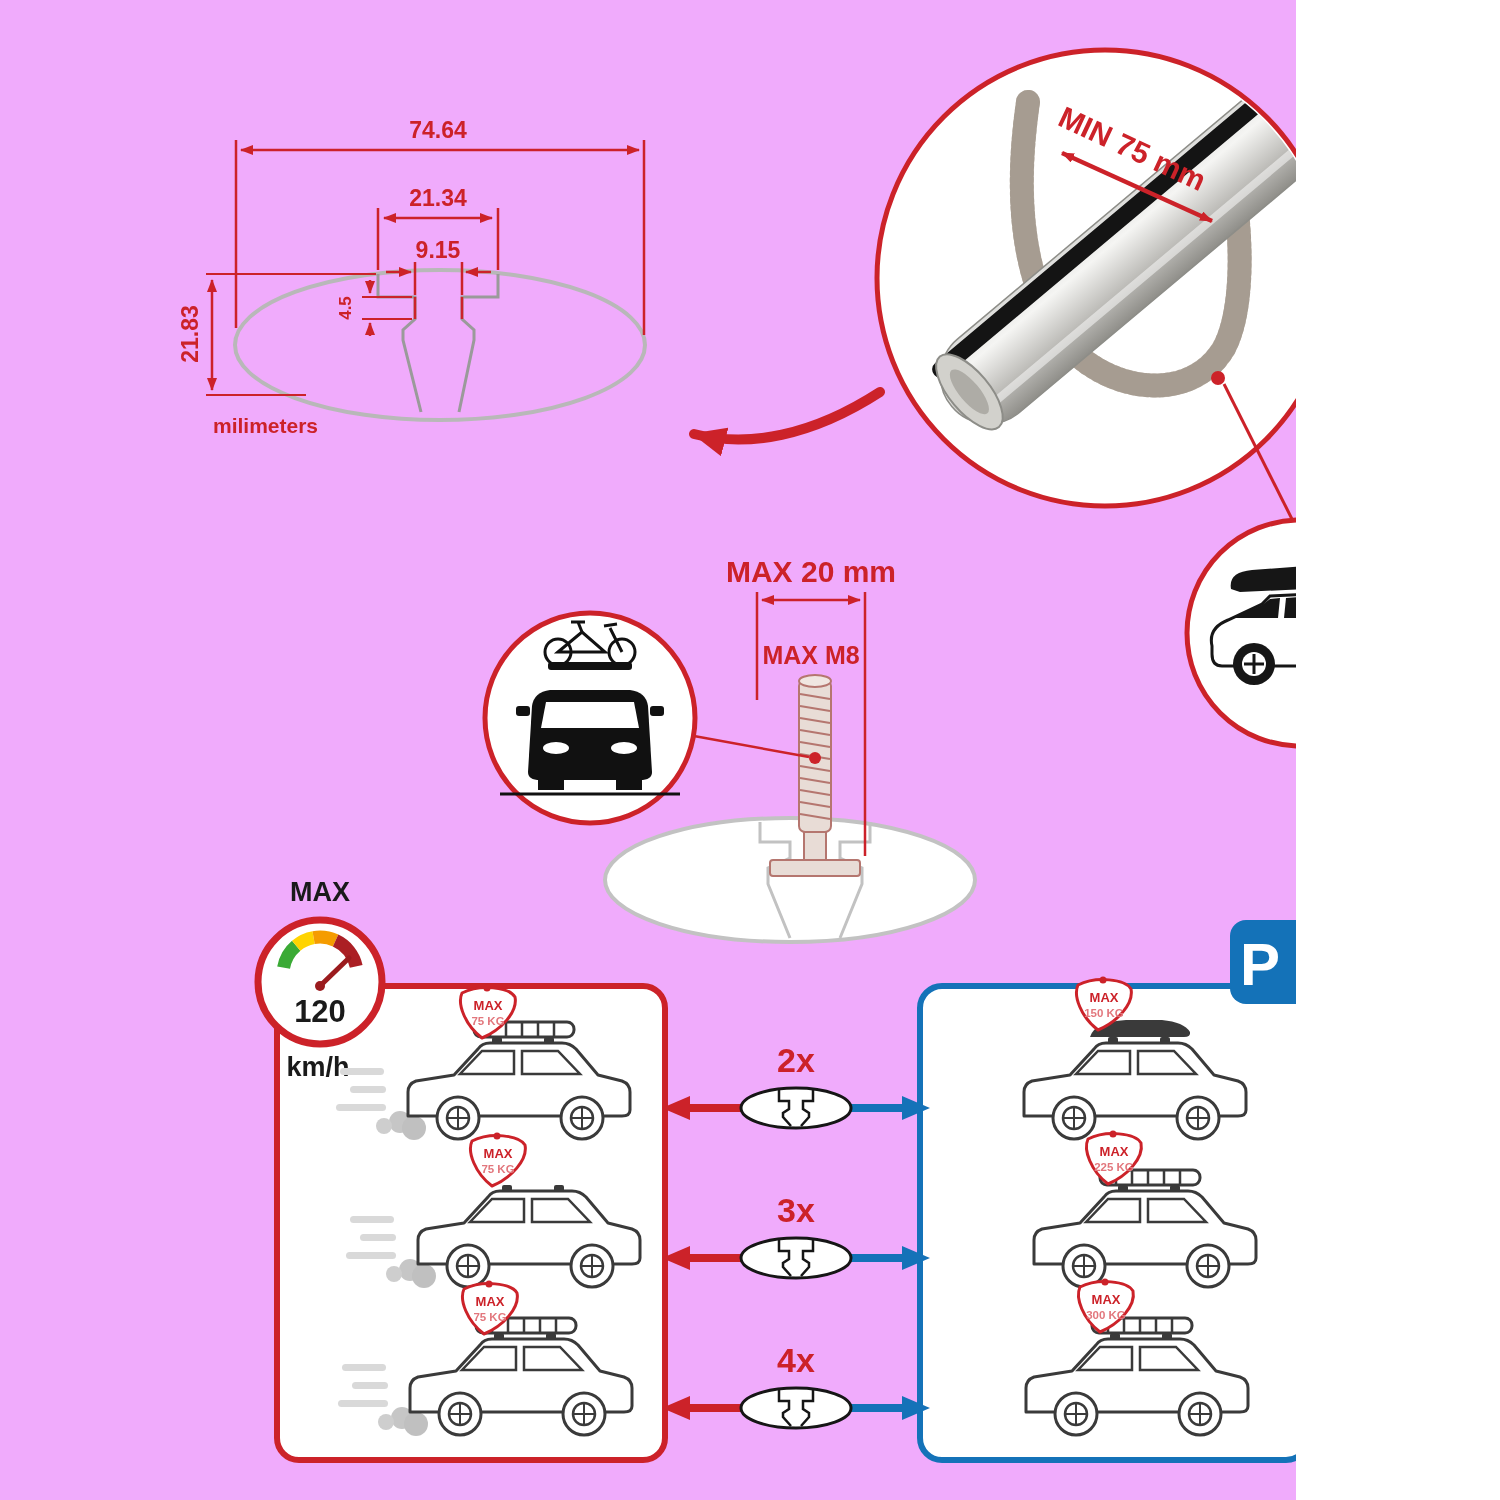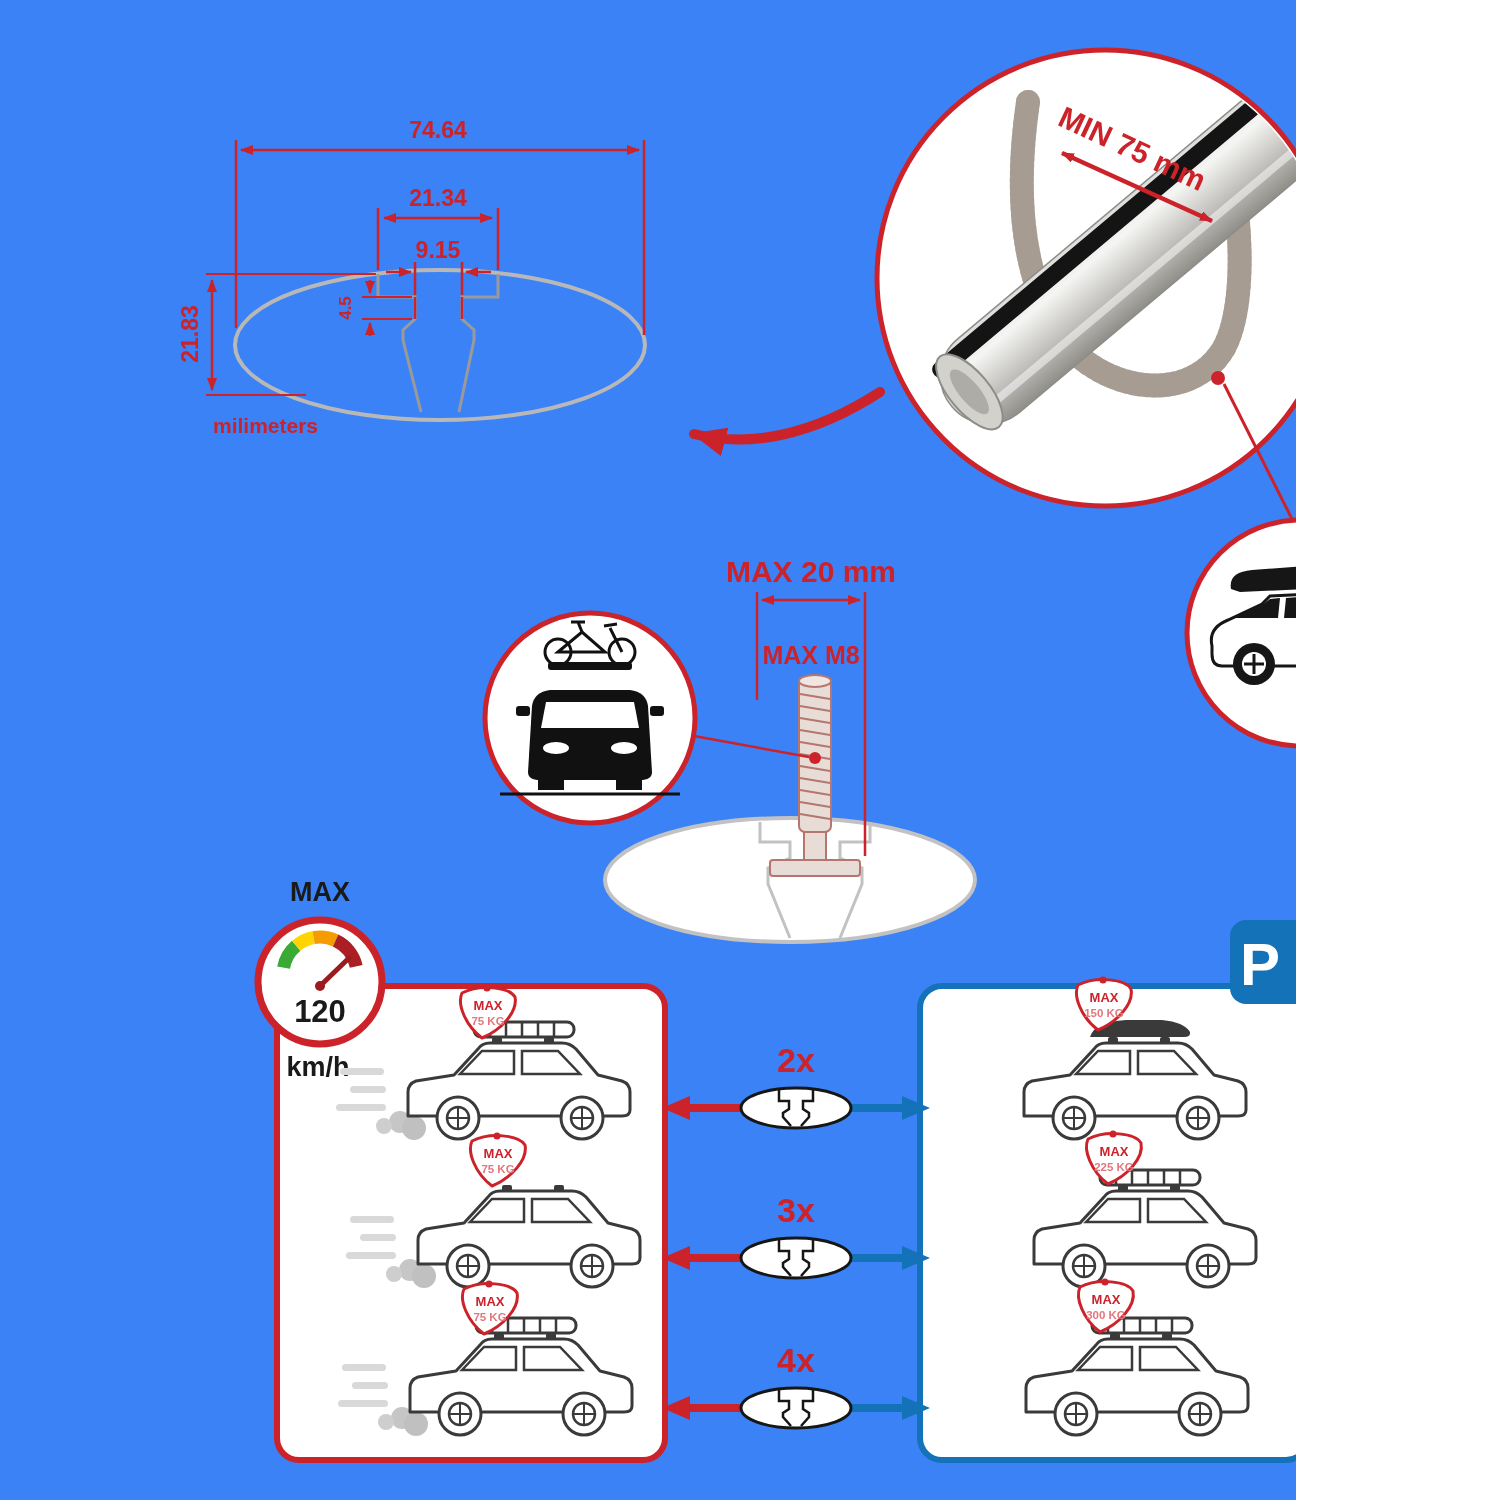--- a/index.html
+++ b/index.html
@@ -1,16 +1,16 @@
 <!DOCTYPE html>
 <html><head>
 <meta charset="utf-8">
 <style>
   html,body{margin:0;padding:0;background:#fff;}
-  .canvas{position:relative;width:1296px;height:1500px;background:#3b82f6;overflow:hidden;}
+  .canvas{position:relative;width:1296px;height:1500px;background:#f0abfc;overflow:hidden;}
   svg{position:absolute;left:0;top:0;}
   svg text{font-family:"Liberation Sans","DejaVu Sans",sans-serif;}
   .mid{text-anchor:middle;}
   .red-b{fill:#cc2229;font-weight:bold;}
   .blue-b{fill:#1472b8;font-weight:bold;}
   .dark-b{fill:#1a1a1a;font-weight:bold;}
   .white-b{fill:#ffffff;font-weight:bold;}
   .dim-t{font-size:23px;}
   .dim-s{font-size:17px;}
   .units-t{font-size:21px;}

